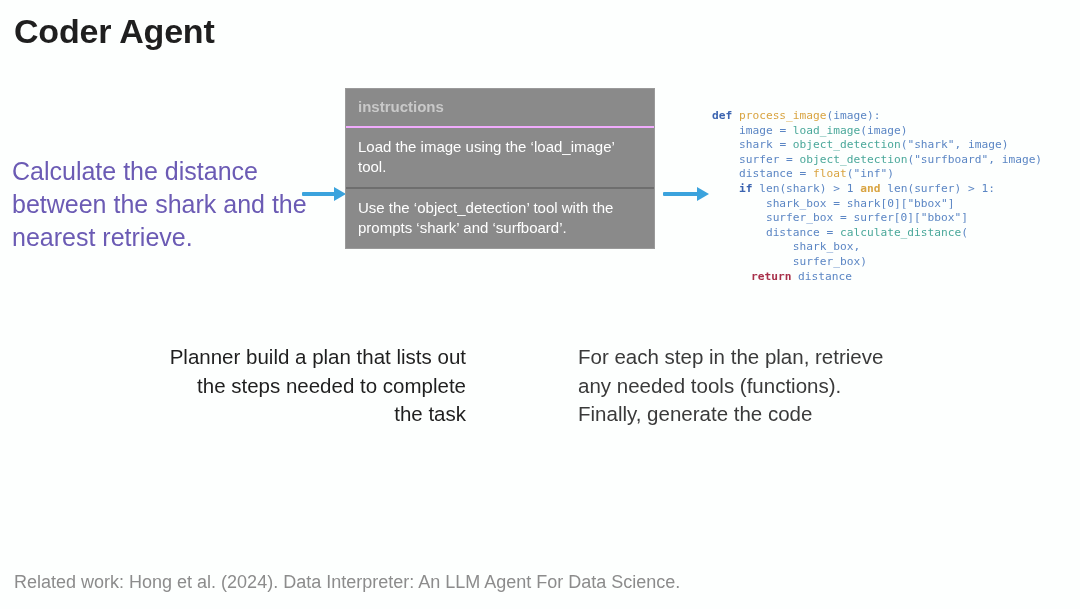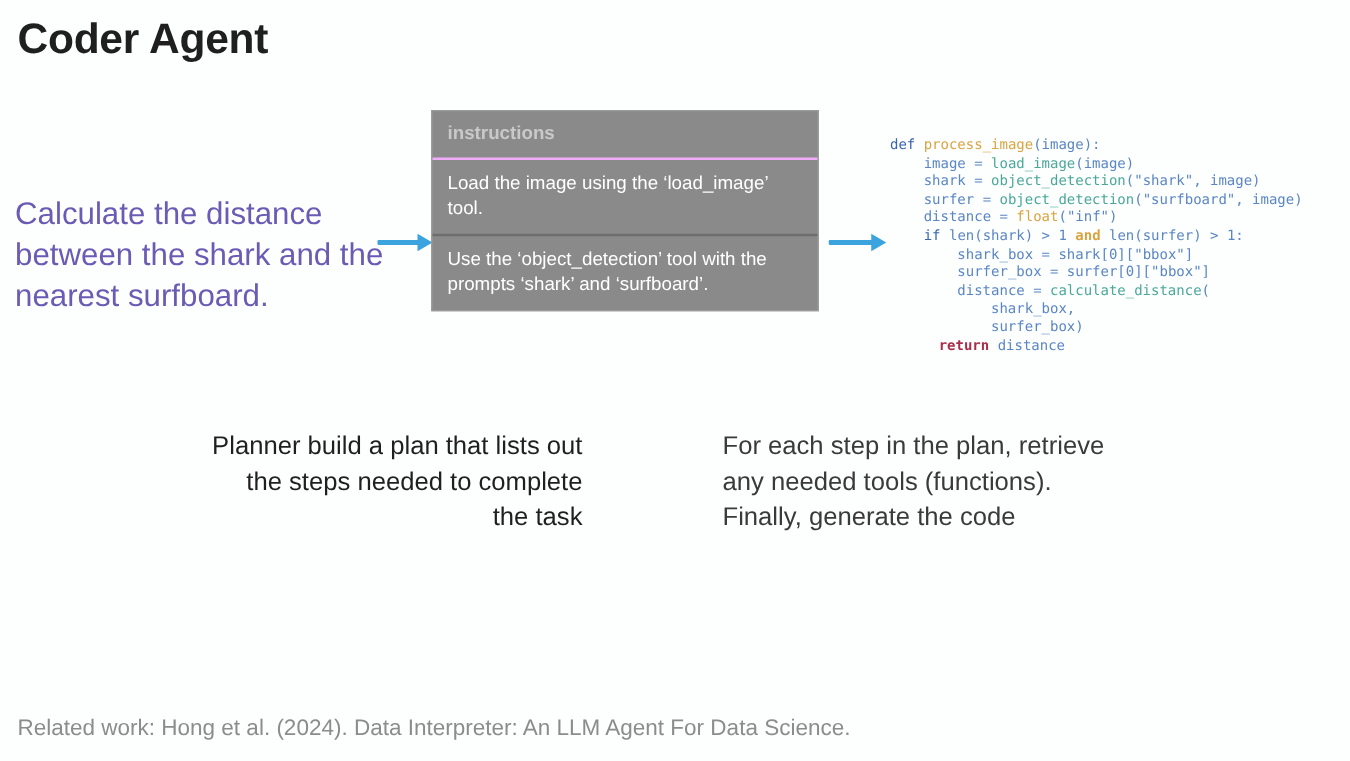--- a/index.html
+++ b/index.html
@@ -104,21 +104,21 @@
     position: absolute;
     left: 712px;
     top: 109px;
     font-family: "DejaVu Sans Mono", monospace;
     font-size: 11.2px;
     line-height: 14.6px;
     white-space: pre;
     color: #5b86c4;
   }
   #code-block .ln { display: block; }
-  .t-kw      { color: #3a63b0; font-weight: normal; }
+  .t-kw      { color: #3a63b0; font-weight: bold; }
   .t-kw2     { color: #d9a441; font-weight: bold; }
   .t-ret     { color: #a8304a; font-weight: bold; margin-left: 12px; }
   .t-fn      { color: #d9a441; }
   .t-call    { color: #4aa89a; }
   .t-var     { color: #5b86c4; }
   .t-str     { color: #5b86c4; }
   .t-num     { color: #5b86c4; }
   .t-pl      { color: #5b86c4; }
 
   
@@ -140,21 +140,21 @@
     color: #8c8c8c;
   }
 </style>
 </head>
 <body>
 
 <div class="slide">
 
   <div id="slide-title">Coder Agent</div>
 
-  <div id="user-prompt">Calculate the distance between the shark and the nearest surfboard.</div>
+  <div id="user-prompt">Calculate the distance between the shark and the nearest retrieve.</div>
 
   <div class="arrow" id="arrow-prompt-to-plan">
     <span class="shaft"></span>
     <span class="head"></span>
   </div>
 
   <div id="instructions-table">
     <div class="tbl-header">instructions</div>
     <div class="tbl-row">Load the image using the ‘load_image’ tool.</div>
     <div class="tbl-row">Use the ‘object_detection’ tool with the prompts ‘shark’ and ‘surfboard’.</div>

